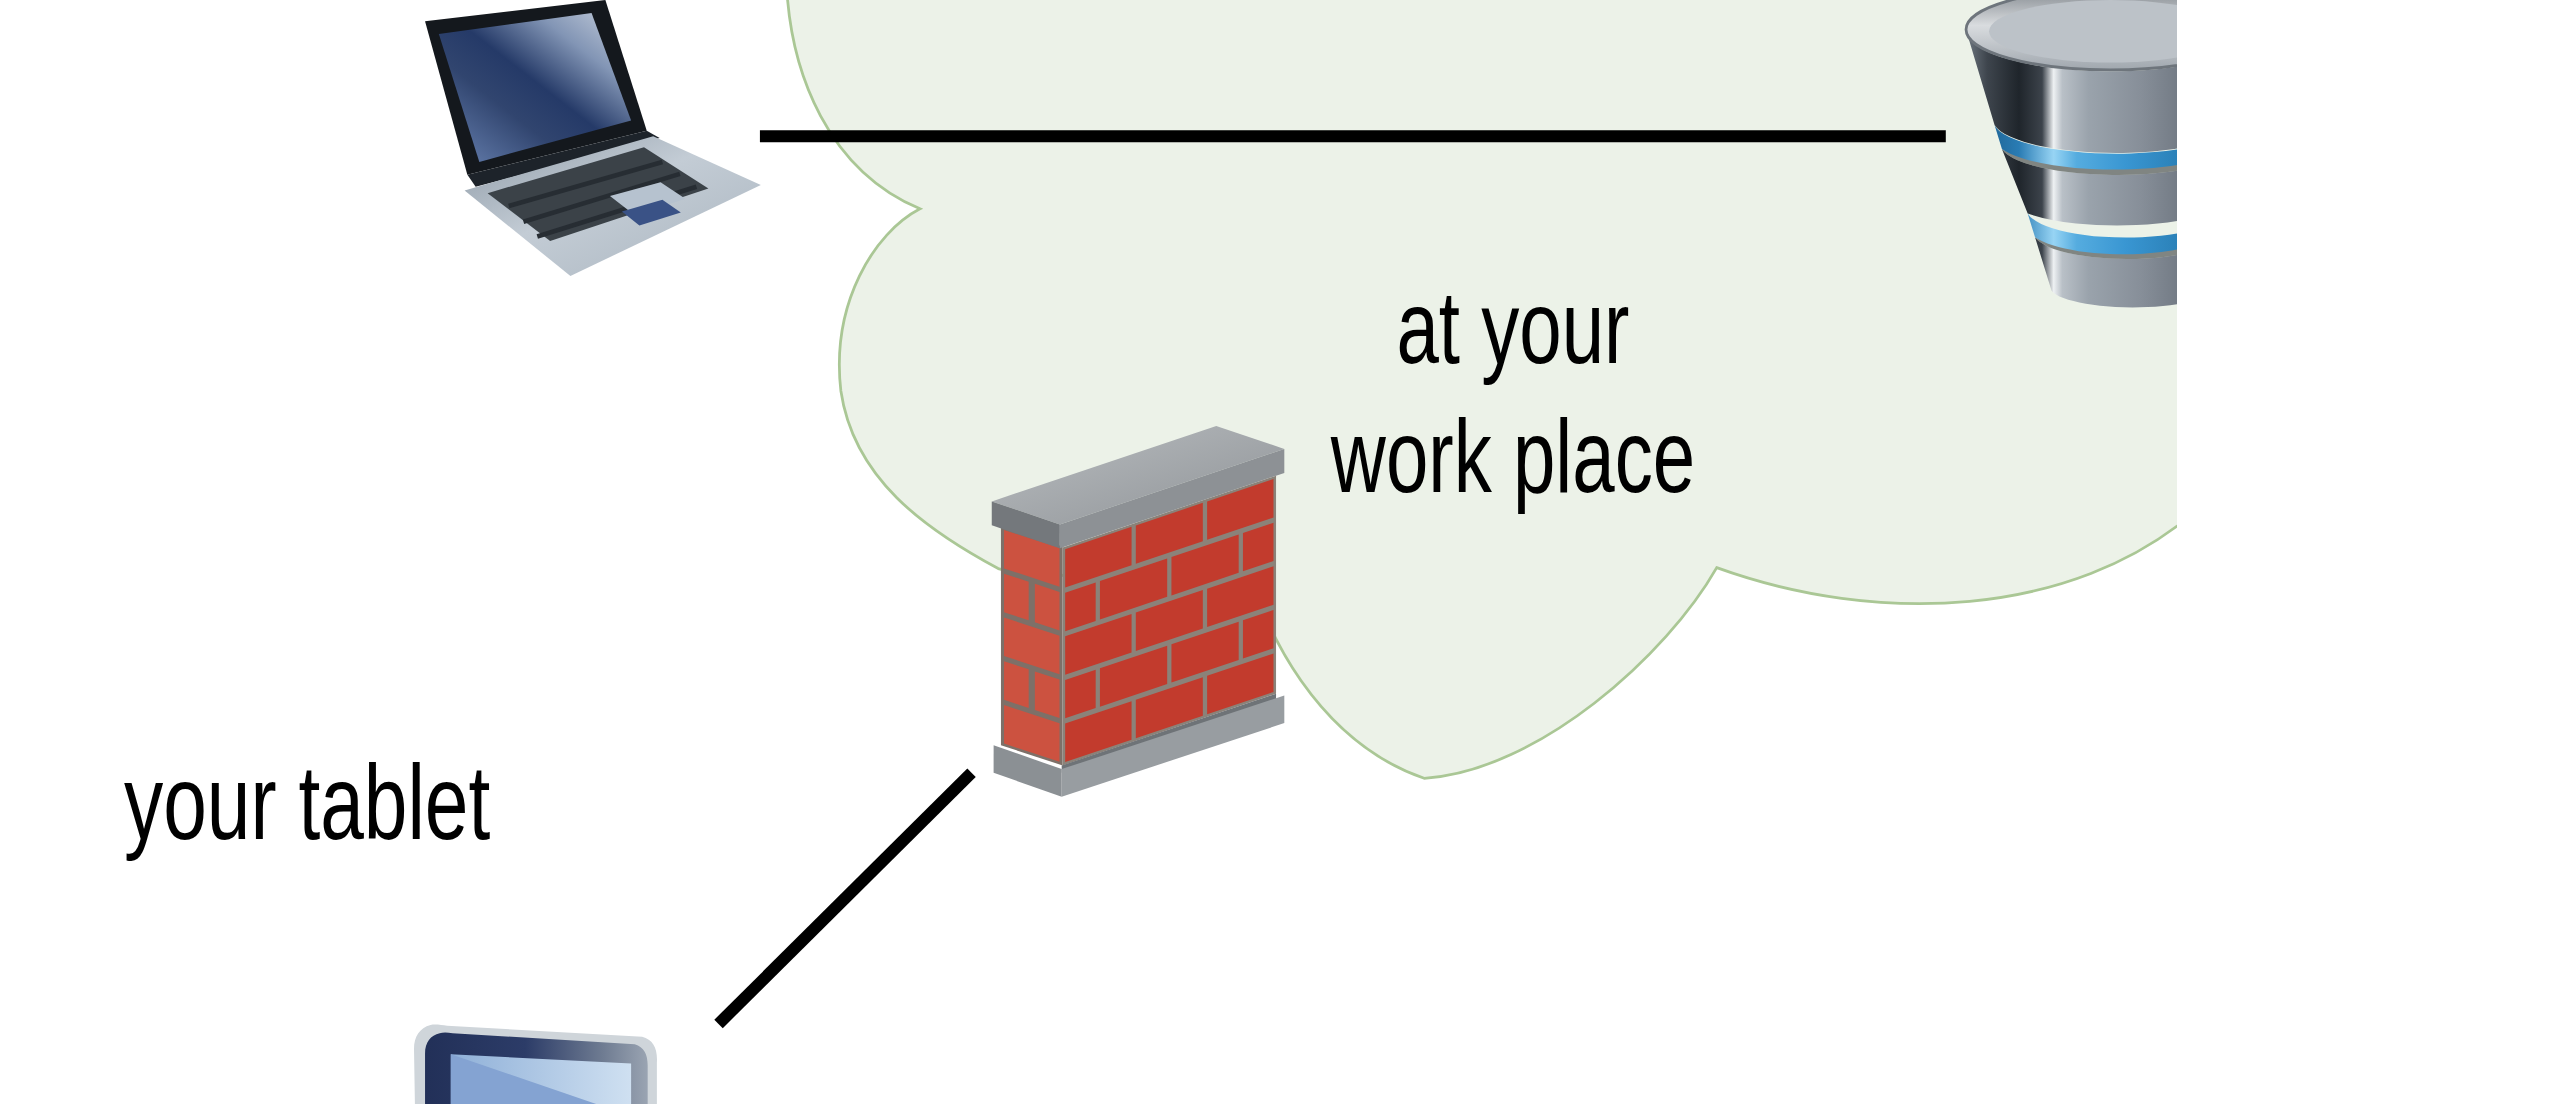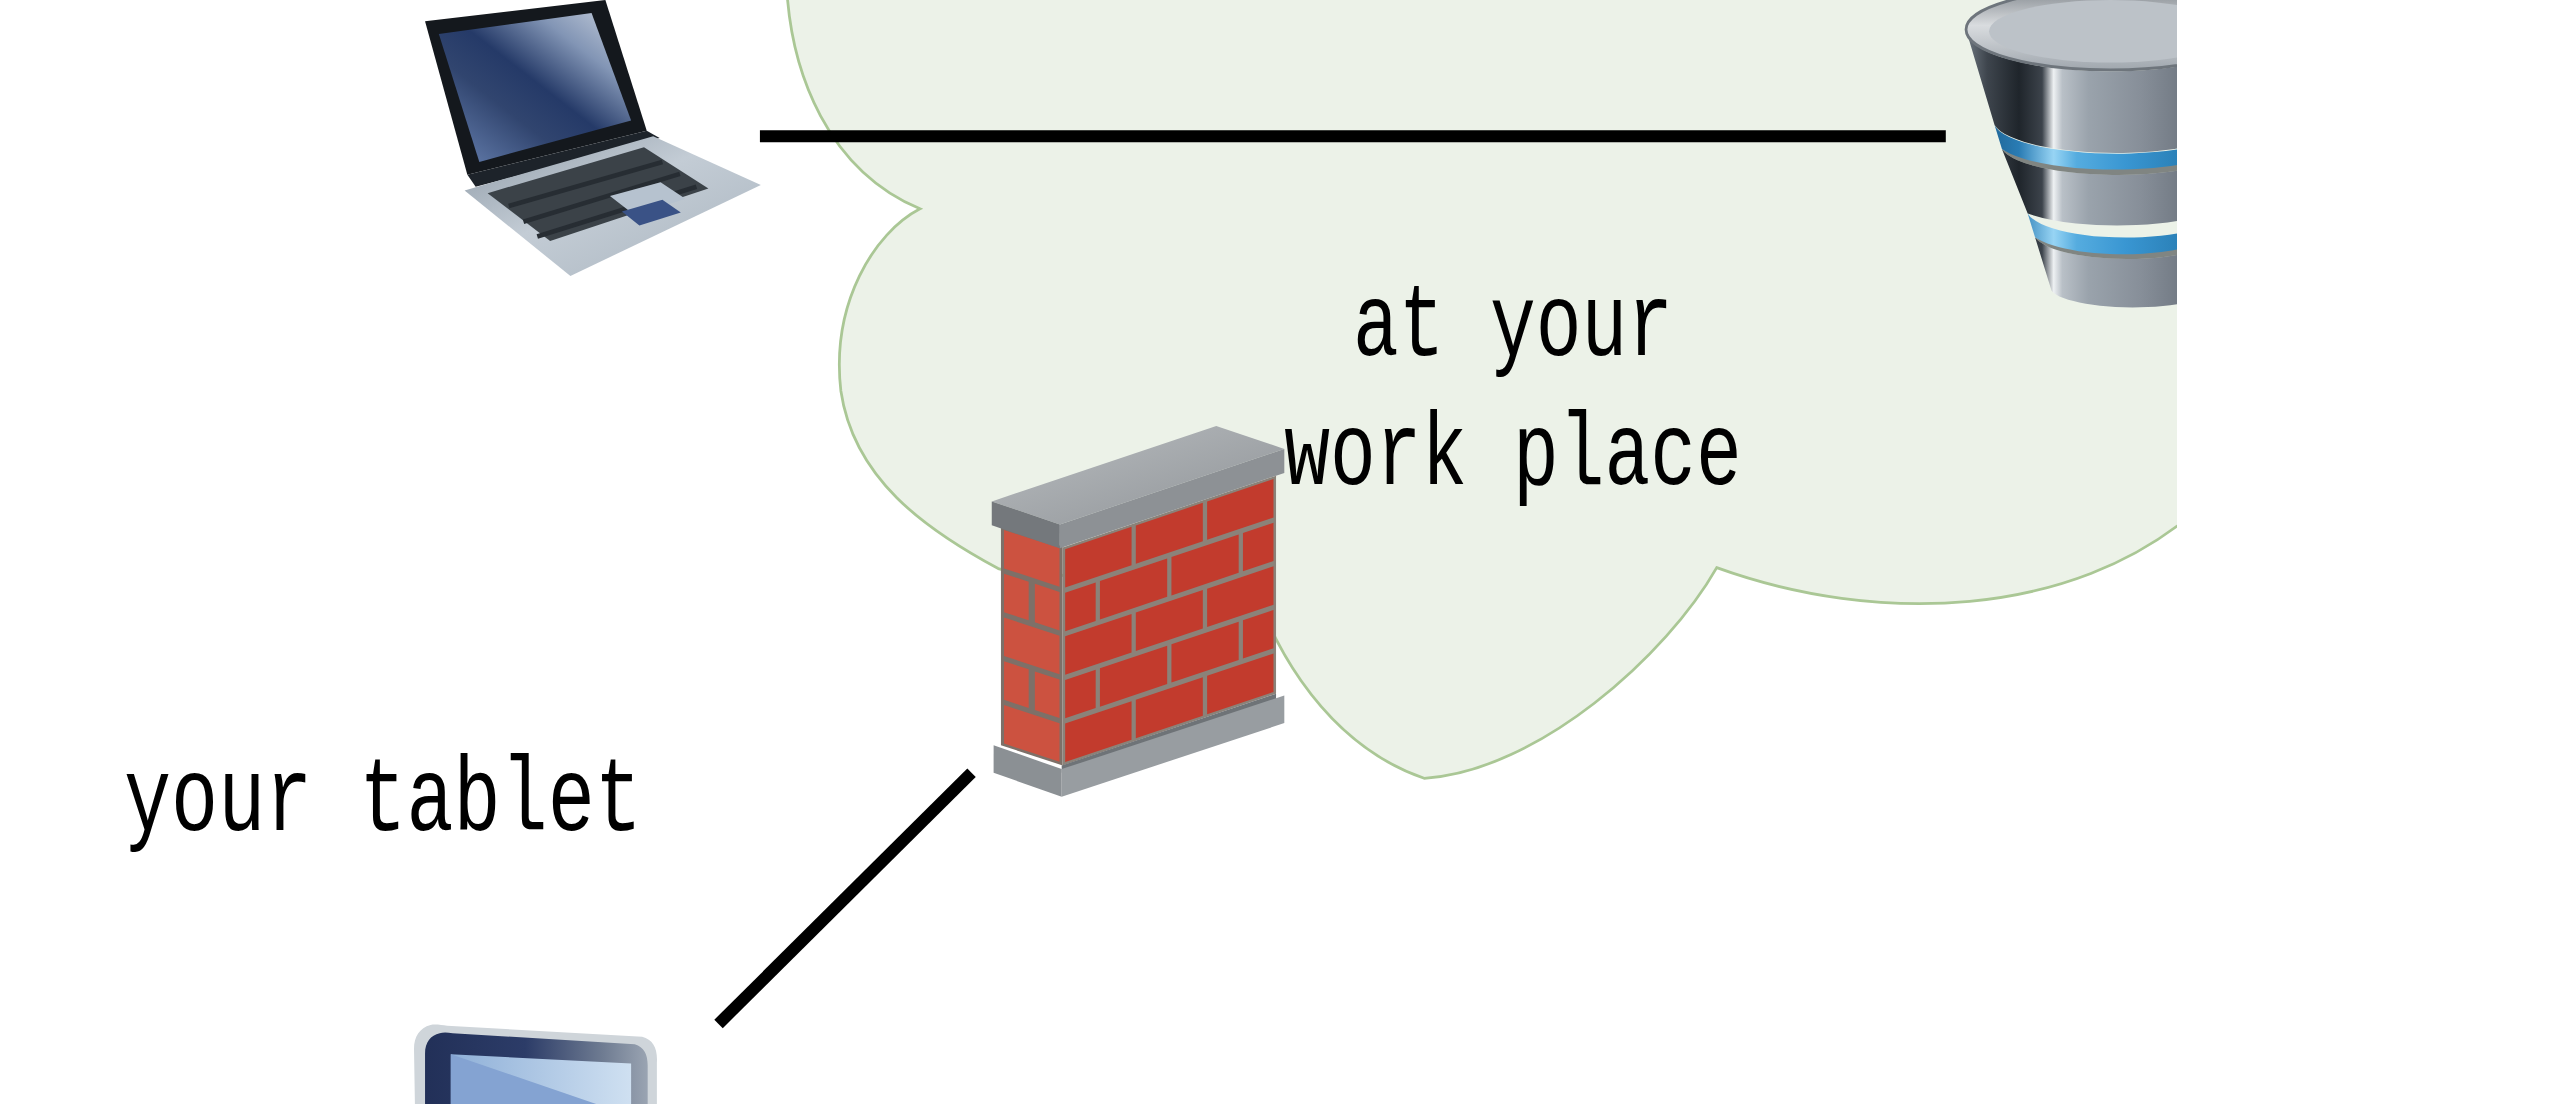--- a/index.html
+++ b/index.html
@@ -1,18 +1,18 @@
 <!DOCTYPE html>
 <html style="--background: #ffffff; --text: #000000; --line: #000000; --cloud-fill: #ecf2e8; --cloud-stroke: #aac795; --brick-red: #c23b2d; --brick-red-side: #cc5240; --mortar-gray: #8b8279; --db-blue: #3996d2; --metal-gray: #9aa3ac;font-size:14.7px"><head>
 <meta charset="utf-8">
 <style>
   html,body{margin:0;padding:0;background:#fff;}
   .stage{position:relative;width:2177px;height:1104px;overflow:hidden;
          background:var(--background,#ffffff);
-         font-family:Liberation Mono, monospace;}
+         font-family:Liberation Sans, sans-serif;}
   .stage > svg{position:absolute;left:0;top:0;}
   .cloud{fill:var(--cloud-fill,#ecf2e8);stroke:var(--cloud-stroke,#aac795);stroke-width:3;}
   .conn{stroke:var(--line,#000);stroke-width:13;fill:none;}
   .brick{fill:var(--brick-red,#c23b2d);}
   .brick-side{fill:var(--brick-red-side,#cc5240);}
   .mortar{fill:var(--mortar-gray,#8b8279);}
   .mortar-dark{fill:#7d7068;}
   .label{position:absolute;color:var(--text,#000);}
   #cloud-label{left:1053px;top:263px;width:920px;text-align:center;
                font-size:103px;line-height:129px;transform:scaleX(.74);}

